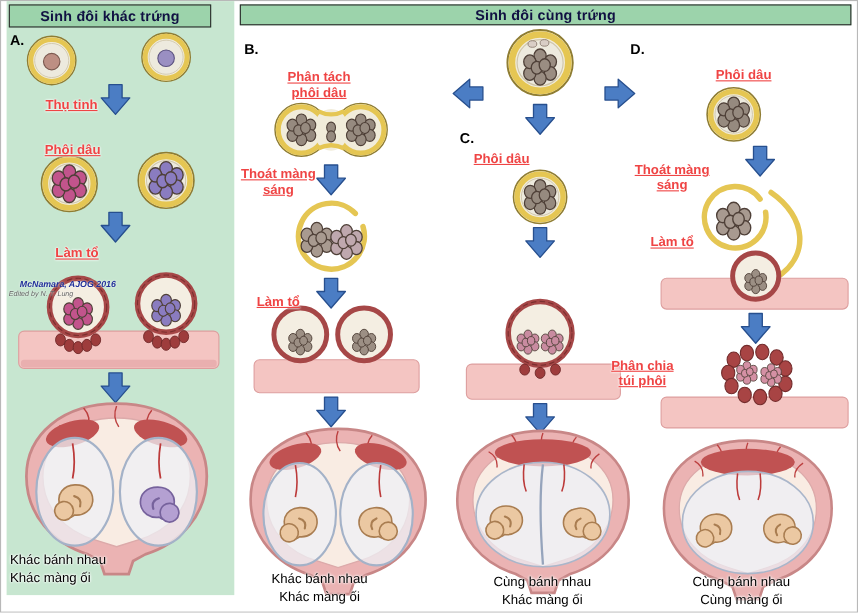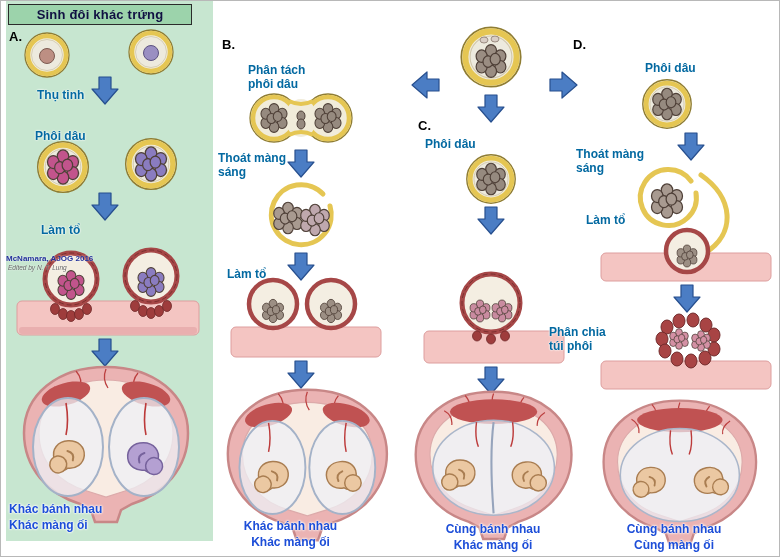--- a/index.html
+++ b/index.html
@@ -12,31 +12,32 @@
   .panel-green { position:absolute; left:5px; top:0; width:207px; height:540px; background:#c7e6d0; }
   .hdr {
     position:absolute; display:flex; align-items:center; justify-content:center;
     background:#9cd3ab; border:1.5px solid #2b2b2b;
     font-weight:bold; font-size:13px; color:#101042; letter-spacing:0.2px;
   }
   .hdr-left  { left:7px;  top:3px; width:184px; height:21px; }
   .hdr-right { left:217px; top:3px; width:556px; height:19px; }
   .art { position:absolute; left:0; top:0; width:780px; height:557px; }
   .lbl {
-    position:absolute; font-size:12px; font-weight:bold; color:#0369a1;
-    text-align:left; line-height:1.14;
+    position:absolute; font-size:12px; font-weight:bold; color:#ef4444;
+    text-align:center; line-height:1.14;
     text-shadow:0 0 2px #fff,0 0 2px #fff;
+    text-decoration:underline;
   }
   .letter { position:absolute; font-size:13px; font-weight:bold; color:#000; }
   .result {
-    position:absolute; font-size:12px; font-weight:bold; color:#1d4ed8; line-height:1.32;
+    position:absolute; font-size:12px; font-weight:normal; color:#000000; line-height:1.32;
     text-shadow:0 0 2px #fff,0 0 2px #fff,0 0 3px #fff;
   }
   .result.center { text-align:center; }
-  .credit1 { position:absolute; font-size:8px; font-weight:bold; color:#22309a; text-shadow:0 0 2px #fff; }
+  .credit1 { position:absolute; font-size:8px; font-weight:bold; font-style:italic; color:#22309a; text-shadow:0 0 2px #fff;padding-left:12px; }
   .credit2 { position:absolute; font-size:6.5px; font-style:italic; color:#666; text-shadow:0 0 2px #fff; }
 </style>
 </head>
 <body>
 
 <div class="stage">
 
   <div class="panel-green"></div>
 
   <svg class="art" viewBox="0 0 780 557" aria-hidden="true">
@@ -277,20 +278,21 @@
             <use href="#fetus" fill="#ebc8a2" stroke="#a97d51"></use>
           </g>
         <g transform="translate(120,92) scale(-1,1) rotate(6)">
             <use href="#fetus" fill="#ebc8a2" stroke="#a97d51"></use>
           </g>
       </g>
     </g>
   </svg>
 
   <div class="hdr hdr-left">Sinh đôi khác trứng</div>
+  <div class="hdr hdr-right">Sinh đôi cùng trứng</div>
 
   <div class="letter" style="left:8px;top:28px;">A.</div>
   <div class="letter" style="left:221px;top:36px;">B.</div>
   <div class="letter" style="left:417px;top:117px;">C.</div>
   <div class="letter" style="left:572px;top:36px;">D.</div>
 
   <div class="lbl" style="left:36px;top:88px;width:56px;">Thụ tinh</div>
   <div class="lbl" style="left:34px;top:129px;width:62px;">Phôi dâu</div>
   <div class="lbl" style="left:40px;top:223px;width:58px;">Làm tổ</div>
   <div class="credit1" style="left:5px;top:253px;">McNamara, AJOG 2016</div>

